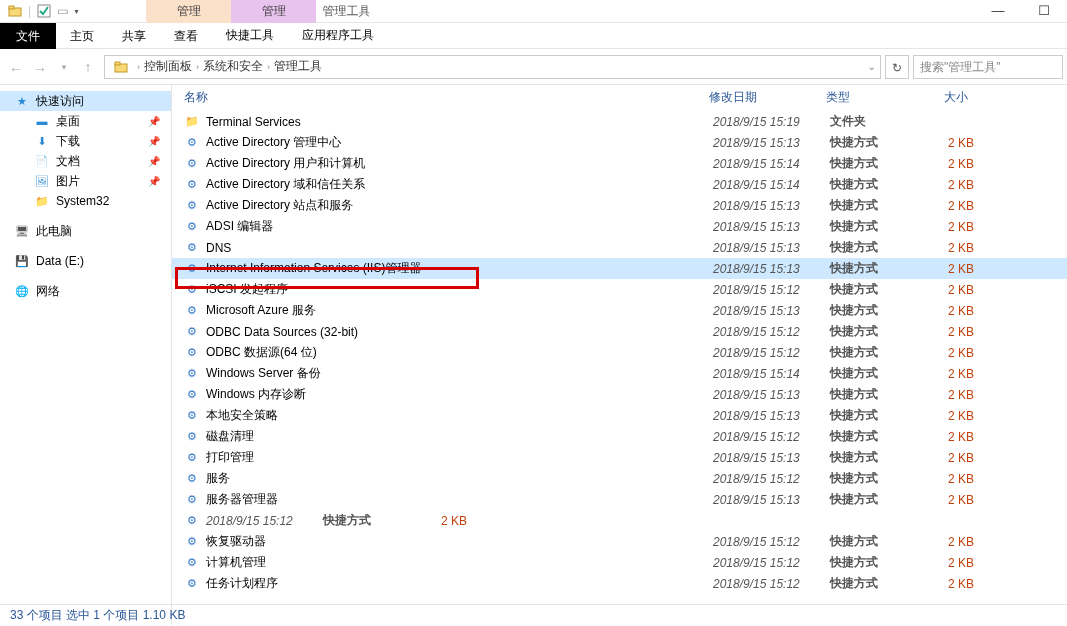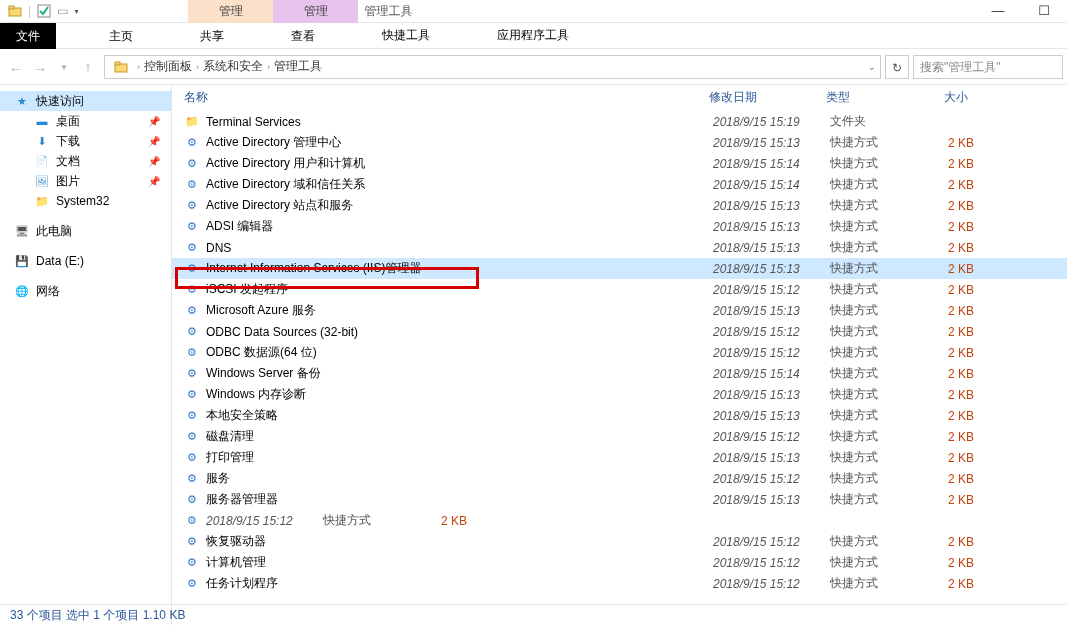--- a/index.html
+++ b/index.html
@@ -2,32 +2,32 @@
 <html><head>
 <meta charset="utf-8">
 <style>
 * { box-sizing: border-box; margin: 0; padding: 0; font-family: "Microsoft YaHei", "Segoe UI", sans-serif; }
 body { background: #fff; width: 1067px; height: 626px; overflow: hidden; font-size: 12px; color: #000; position: relative; }
 
 
 .titlebar { height: 23px; display: flex; align-items: center; background: #fff; border-bottom: 1px solid #e5e5e5; }
 .titlebar .qat { display: flex; align-items: center; gap: 6px; padding-left: 8px; }
 .qat .arrow-down { font-size: 8px; color: #555; }
-.titlebar .ribbon-tabs-top { display: flex; margin-left: 110px; }
+.titlebar .ribbon-tabs-top { display: flex; margin-left: 68px; }
 .ribbon-tabs-top div { width: 85px; text-align: center; line-height: 23px; font-size: 12px; color: #444; }
 .ribbon-tabs-top .tab1 { background: #fbe1ca; }
 .ribbon-tabs-top .tab2 { background: #e8c3ee; }
 .titlebar .wtitle { margin-left: 6px; color: #555; }
 .titlebar .controls { margin-left: auto; display: flex; }
 .titlebar .controls div { width: 46px; height: 23px; text-align: center; line-height: 21px; font-size: 13px; color: #333; }
 
 
 .ribbon { height: 26px; display: flex; align-items: center; border-bottom: 1px solid #e5e5e5; }
 .ribbon .file { background: #000000; color: #fff; padding: 0 16px; line-height: 26px; }
-.ribbon .rtab { padding: 0 14px; line-height: 26px; margin-left: 39px; }
+.ribbon .rtab { padding: 0 14px; line-height: 26px; }
 .ribbon .rtab:nth-child(5), .ribbon .rtab:nth-child(6) { border-bottom: 2px solid transparent; }
 
 
 .navbar { height: 36px; display: flex; align-items: center; border-bottom: 1px solid #e5e5e5; padding: 0 4px; }
 .navbar .navbtn { width: 24px; height: 24px; text-align: center; line-height: 24px; color: #aaa; font-size: 14px; }
 .navbar .folder-icon { width: 20px; height: 20px; display: inline-flex; align-items: center; justify-content: center; margin: 0 2px; }
 .address { flex: 1; display: flex; align-items: center; border: 1px solid #ccc; height: 24px; padding: 0 4px; margin: 0 4px; }
 .address span { color: #333; }
 .address .sep { margin: 0 4px; color: #888; font-size: 9px; }
 .address .drop { margin-left: auto; color: #888; font-size: 10px; }
@@ -50,21 +50,21 @@
 .colheaders .ch-date { width: 117px; }
 .colheaders .ch-type { width: 118px; }
 .colheaders .ch-size { width: 100px; }
 
 .files { flex: 1; overflow-y: auto; }
 .row { display: flex; align-items: center; height: 21px; padding-left: 12px; position: relative; }
 .row.selected { background: #cde8ff; }
 .row .ic { width: 16px; height: 16px; margin-right: 6px; display: inline-flex; align-items: center; justify-content: center; font-size: 11px; }
 .row .fname { width: 507px; white-space: nowrap; overflow: hidden; }
 .row .fdate { width: 117px; color: #555; font-style: italic; }
-.row .ftype { width: 118px; color: #555; }
+.row .ftype { width: 118px; color: #555; font-weight: bold; }
 .row .fsize { width: 88px; color: #c2410c; text-align: left; }
 
 .highlight-box { position: absolute; border: 3px solid #d60000; left: 175px; top: 267px; width: 304px; height: 22px; pointer-events: none; }
 
 .statusbar { position: absolute; bottom: 0; left: 0; right: 0; height: 22px; border-top: 1px solid #e5e5e5; display: flex; align-items: center; padding-left: 10px; color: #2b5797; font-size: 12px; }
 
 
 svg { display: block; }
 </style>
 </head>

